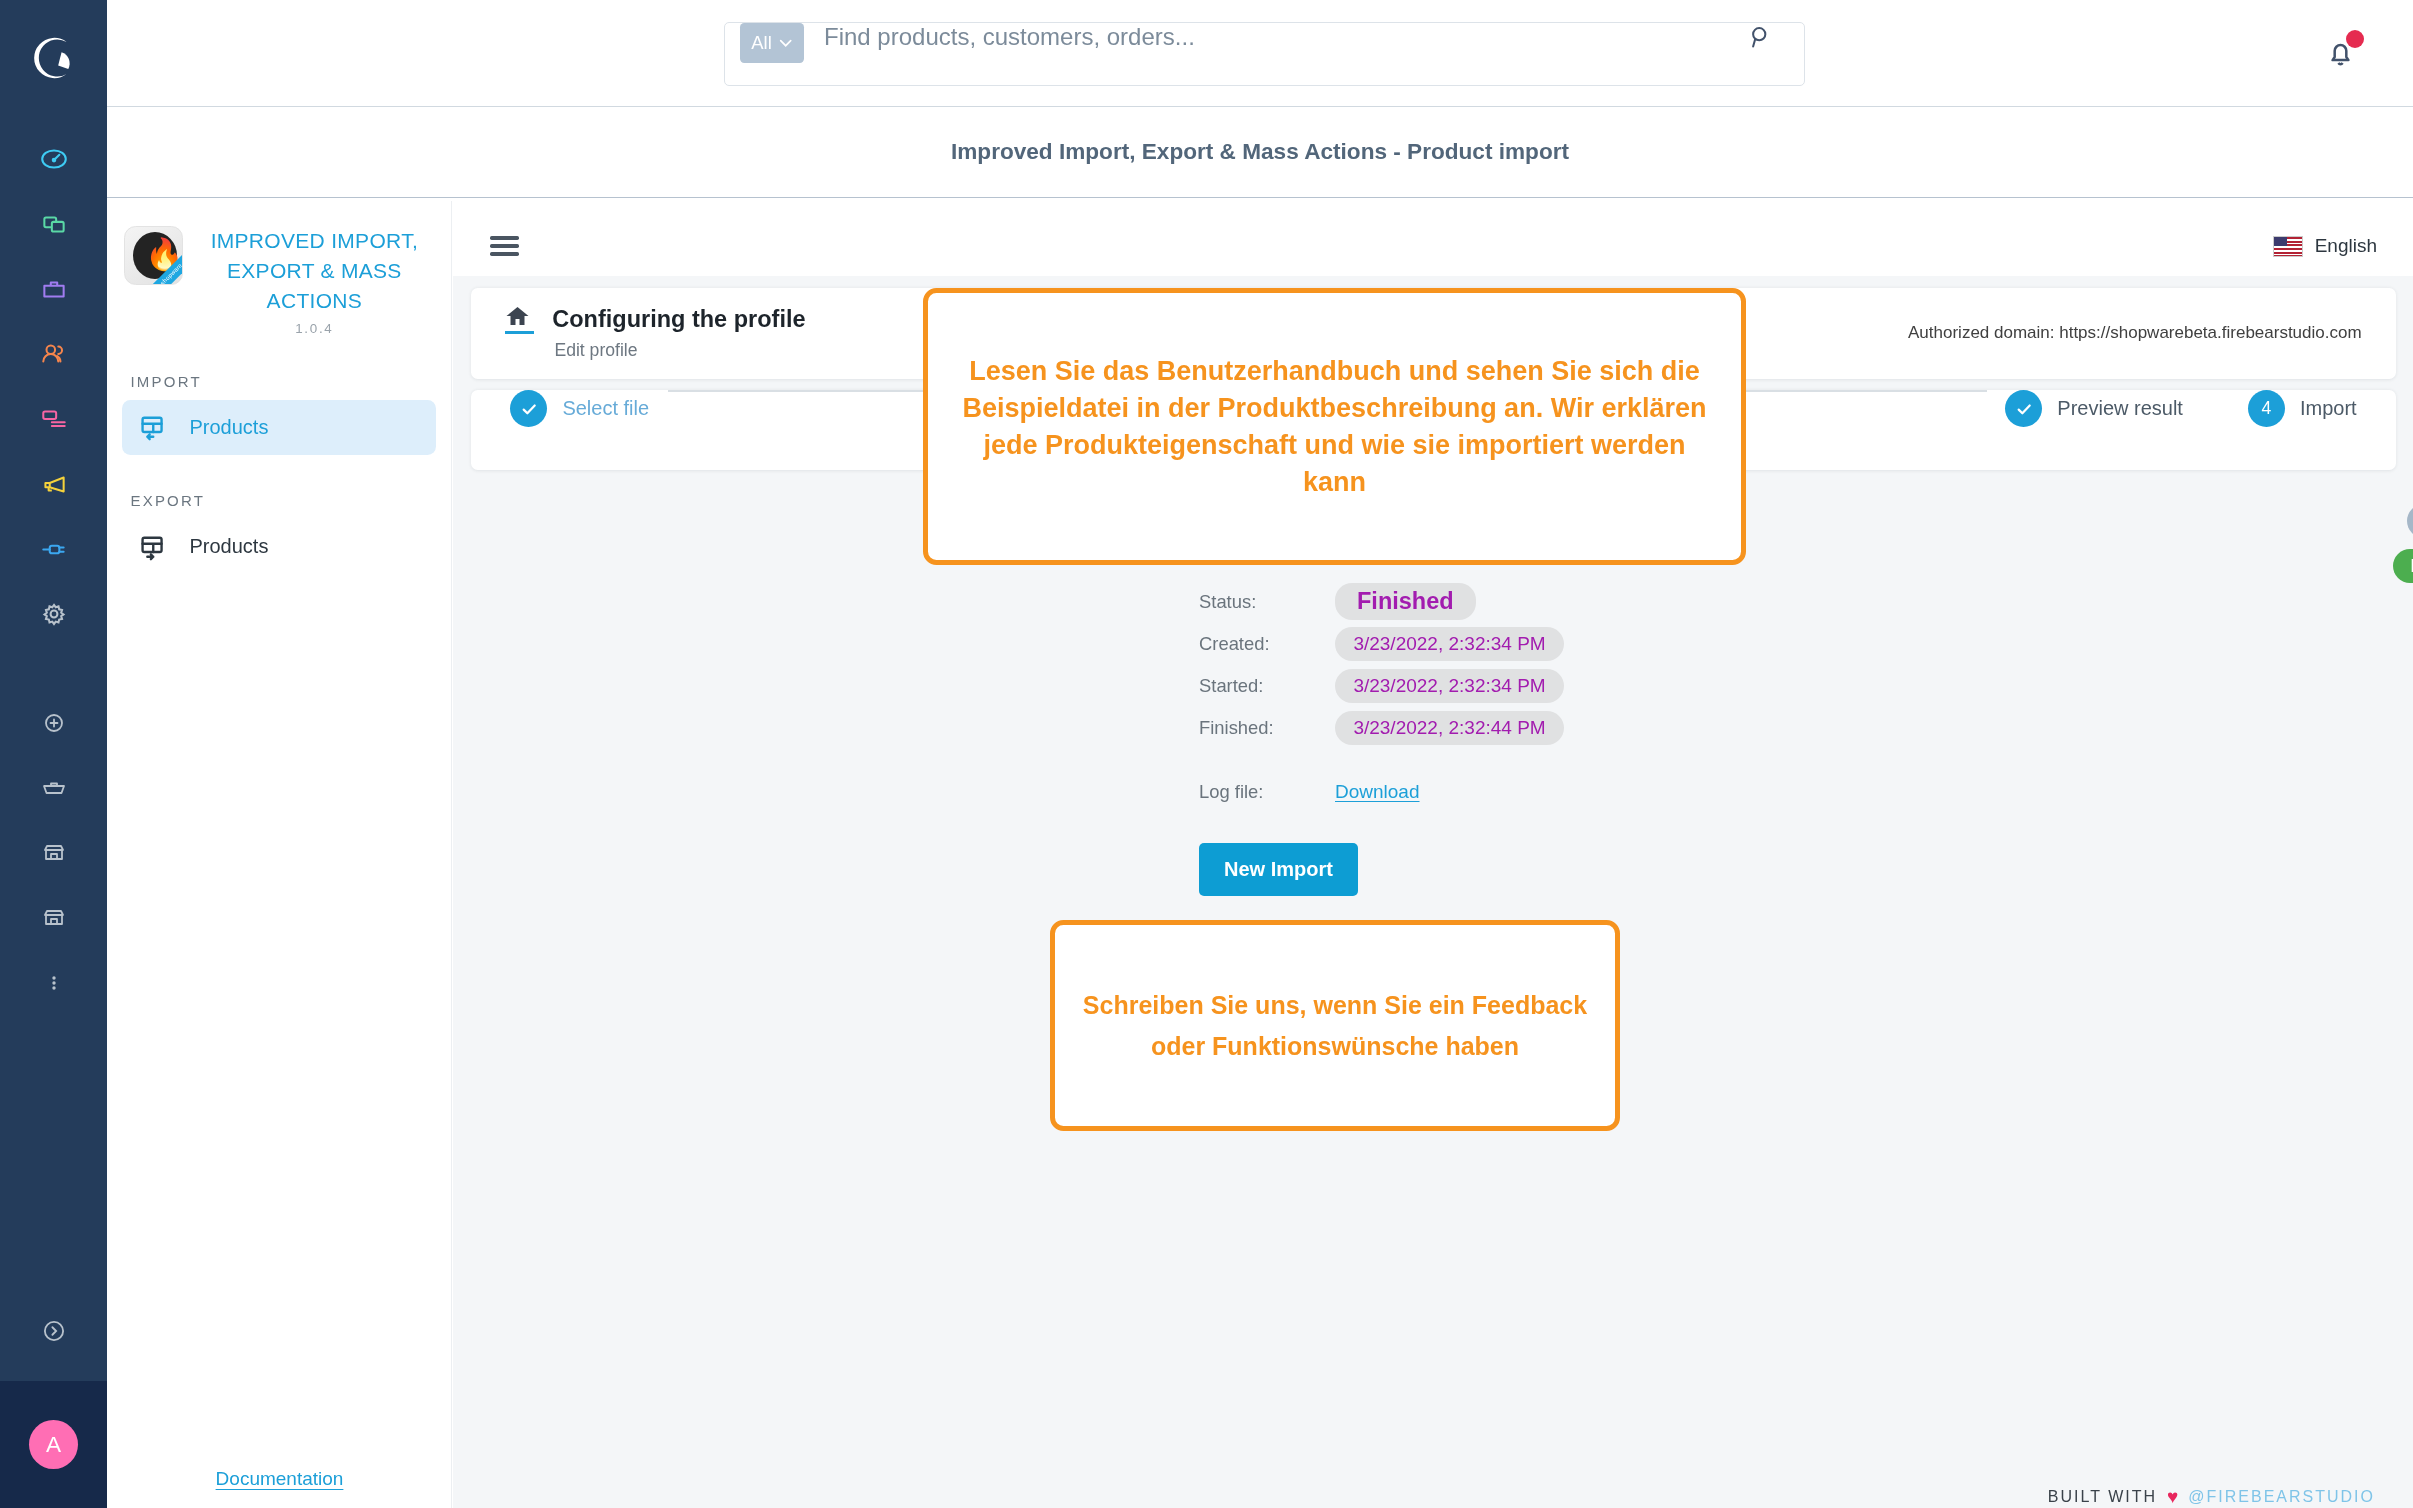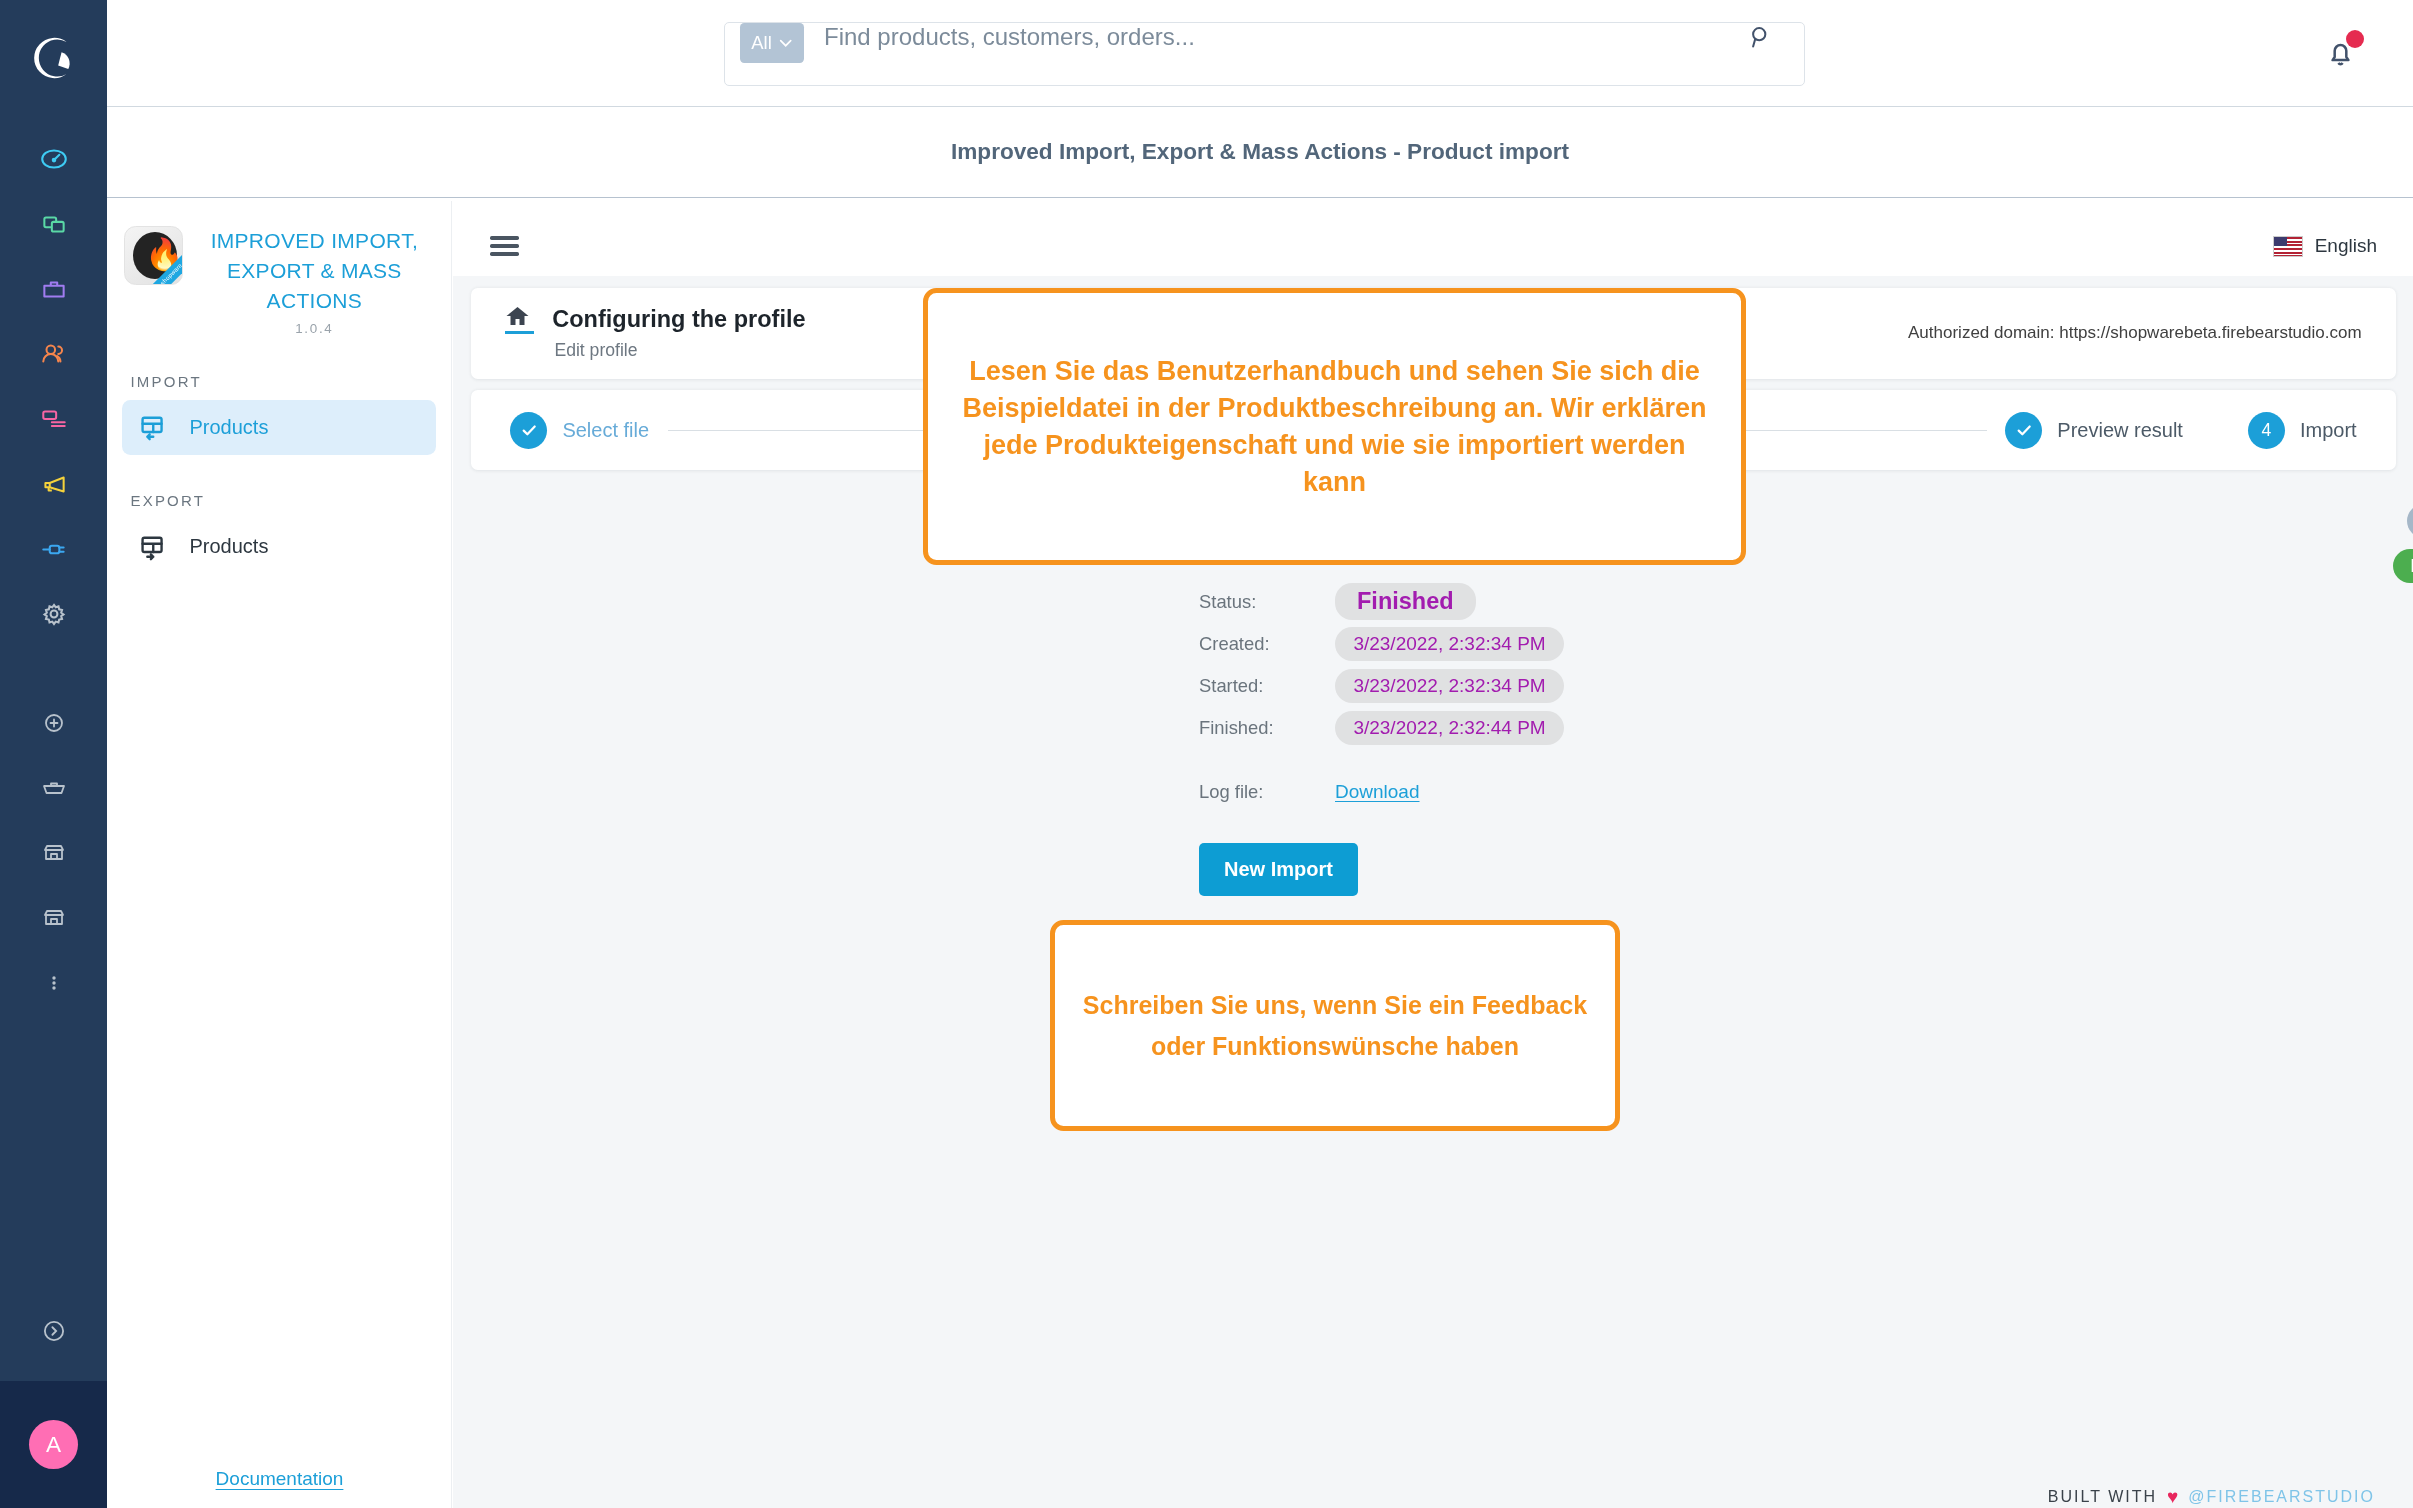--- a/index.html
+++ b/index.html
@@ -181,21 +181,21 @@
   }
   .profile-left { display: flex; align-items: center; gap: 18.4px; }
   .home-ico { width: 28.5px; height: 28.5px; border-bottom: 3.4px solid #1c9fd8; padding-bottom: 1.7px; }
   .profile-title { font-size: 23.5px; font-weight: bold; color: #1d242b; }
   .profile-sub { font-size: 17.6px; color: #6d7781; margin-top: 6.7px; margin-left: 49px; }
   .profile-block { display: flex; flex-direction: column; }
   .authdomain { font-size: 17px; color: #404040; }
 
   .card-steps {
     height: 80px; padding: 0 39px;
-    display: flex; align-items: center;
+    display: flex; align-items: flex-start;
   }
   .step { display: flex; align-items: center; gap: 15px; flex: none; }
   .step-dot {
     width: 37px; height: 37px; border-radius: 50%;
     background: #1c9fd8; color: #fff;
     display: flex; align-items: center; justify-content: center;
     font-size: 17.6px;
   }
   .step-label { font-size: 20px; }
   .step.done .step-label { color: #4c5a67; }

